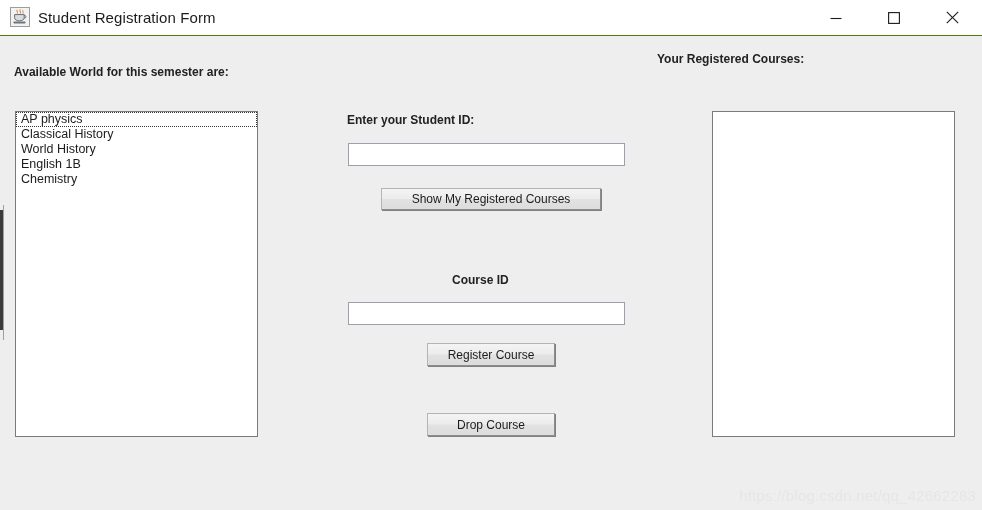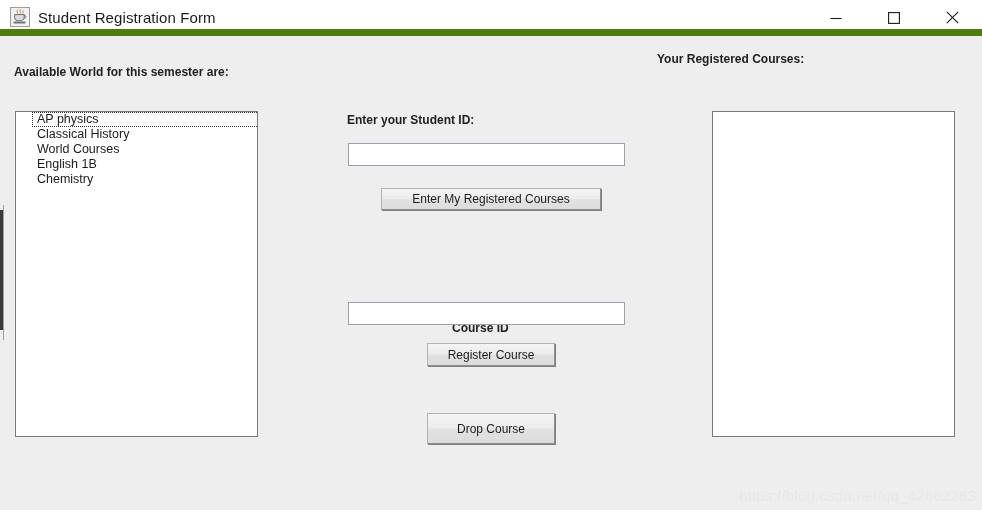--- a/index.html
+++ b/index.html
@@ -22,21 +22,21 @@
     overflow: hidden;
   }
 
   
   #title-bar {
     position: absolute;
     left: 0; top: 0;
     width: 982px;
     height: 36px;
     background: #ffffff;
-    border-bottom: 7px solid #4d7c0f;
+    border-bottom: 1px solid #4d7c0f;
     box-sizing: border-box;
   }
 
   #app-icon {
     position: absolute;
     left: 9px; top: 6px;
     width: 22px; height: 22px;
   }
 
   #title-text {
@@ -90,21 +90,21 @@
   .form-label {
     position: absolute;
     font-size: 12px;
     font-weight: bold;
     color: #222222;
     white-space: nowrap;
   }
   #label-available   { left: 14px;  top: 65px; }
   #label-registered  { left: 657px; top: 52px; }
   #label-student-id  { left: 347px; top: 113px; }
-  #label-course-id   { left: 452px; top: 273px; margin-top: 48px; }
+  #label-course-id   { left: 452px; top: 273px; }
 
   
   .listbox {
     position: absolute;
     background: #ffffff;
     border: 1px solid #7a7a7a;
     box-sizing: border-box;
     overflow: hidden;
   }
   #available-courses-list {
@@ -122,21 +122,20 @@
   }
 
   .list-item {
     font-size: 12.5px;
     color: #1b1b1b;
     line-height: 15px;
     height: 15px;
     padding: 0 0 0 5px;
     white-space: nowrap;
     box-sizing: border-box;
-    margin-left: 16px;
   }
   .list-item.focused {
     outline: 1px dotted #333333;
     outline-offset: -1px;
     width: 100%;
   }
 
   
   .textfield {
     position: absolute;
@@ -192,21 +191,21 @@
   #register-course-button {
     left: 427px;
     top: 343px;
     width: 128px;
     height: 23px;
   }
   #drop-course-button {
     left: 427px;
     top: 413px;
     width: 128px;
-    height: 31px;
+    height: 23px;
   }
 
   
   #watermark {
     position: absolute;
     right: 6px;
     bottom: 6px;
     font-size: 15px;
     color: #e6e6e6;
     letter-spacing: 0.2px;
@@ -257,30 +256,30 @@
 
   <div id="left-edge-strip"></div>
   <div id="left-edge-line"></div>
 
   <div class="form-label" id="label-available">Available World for this semester are:</div>
 
   <div class="listbox" id="available-courses-list">
 
   <div class="list-item focused">AP physics</div>
       <div class="list-item">Classical History</div>
-      <div class="list-item">World Courses</div>
+      <div class="list-item">World History</div>
       <div class="list-item">English 1B</div>
       <div class="list-item">Chemistry</div>
     </div>
 
   <div class="form-label" id="label-student-id">Enter your Student ID:</div>
 
   <input class="textfield" id="student-id-field" type="text" value="" style="">
 
-  <button class="swing-button" id="show-registered-courses-button">Enter My Registered Courses</button>
+  <button class="swing-button" id="show-registered-courses-button">Show My Registered Courses</button>
 
   <div class="form-label" id="label-course-id">Course ID</div>
 
   <input class="textfield" id="course-id-field" type="text" value="" style="">
 
   <button class="swing-button" id="register-course-button">Register Course</button>
 
   <button class="swing-button" id="drop-course-button">Drop Course</button>
 
   <div class="form-label" id="label-registered">Your Registered Courses:</div>

